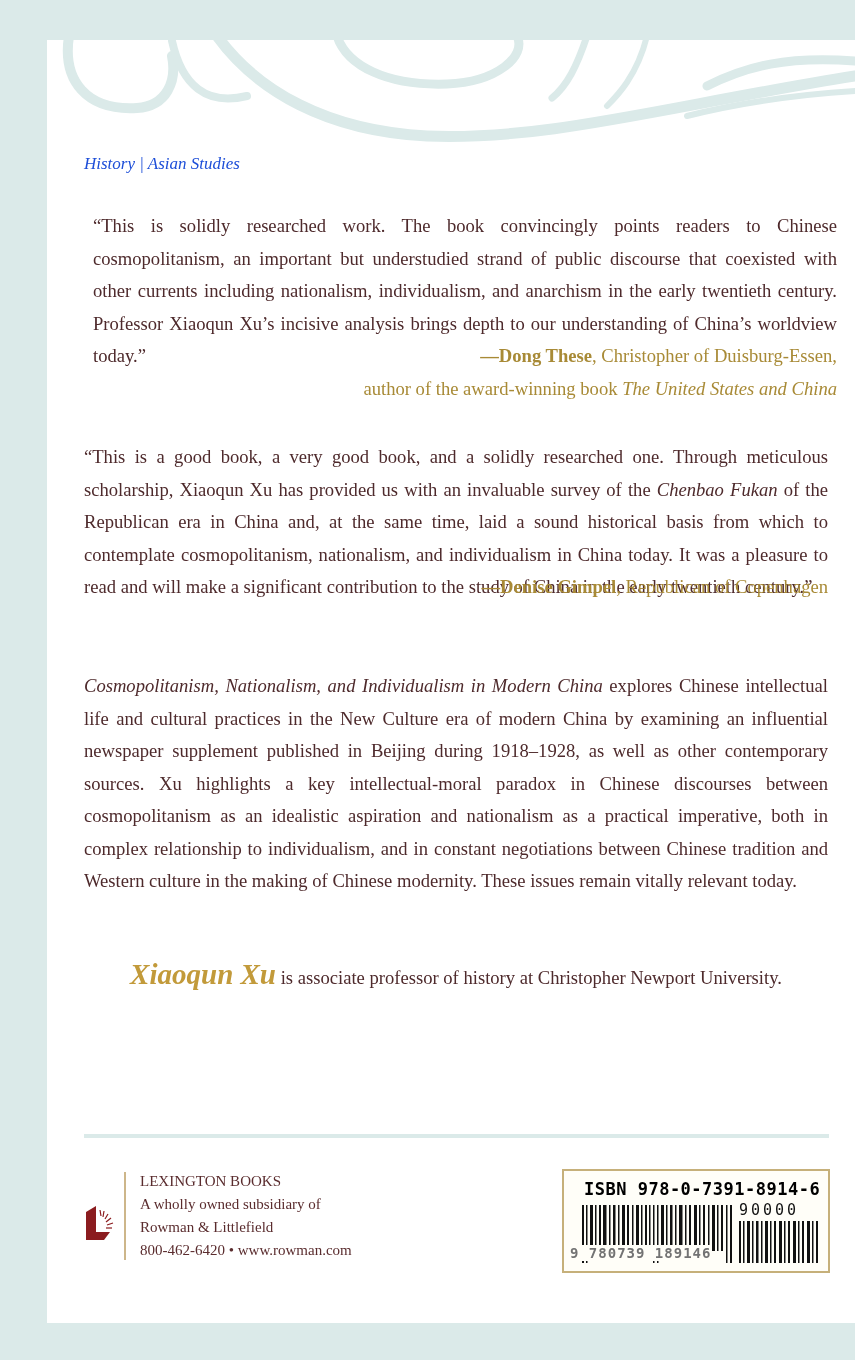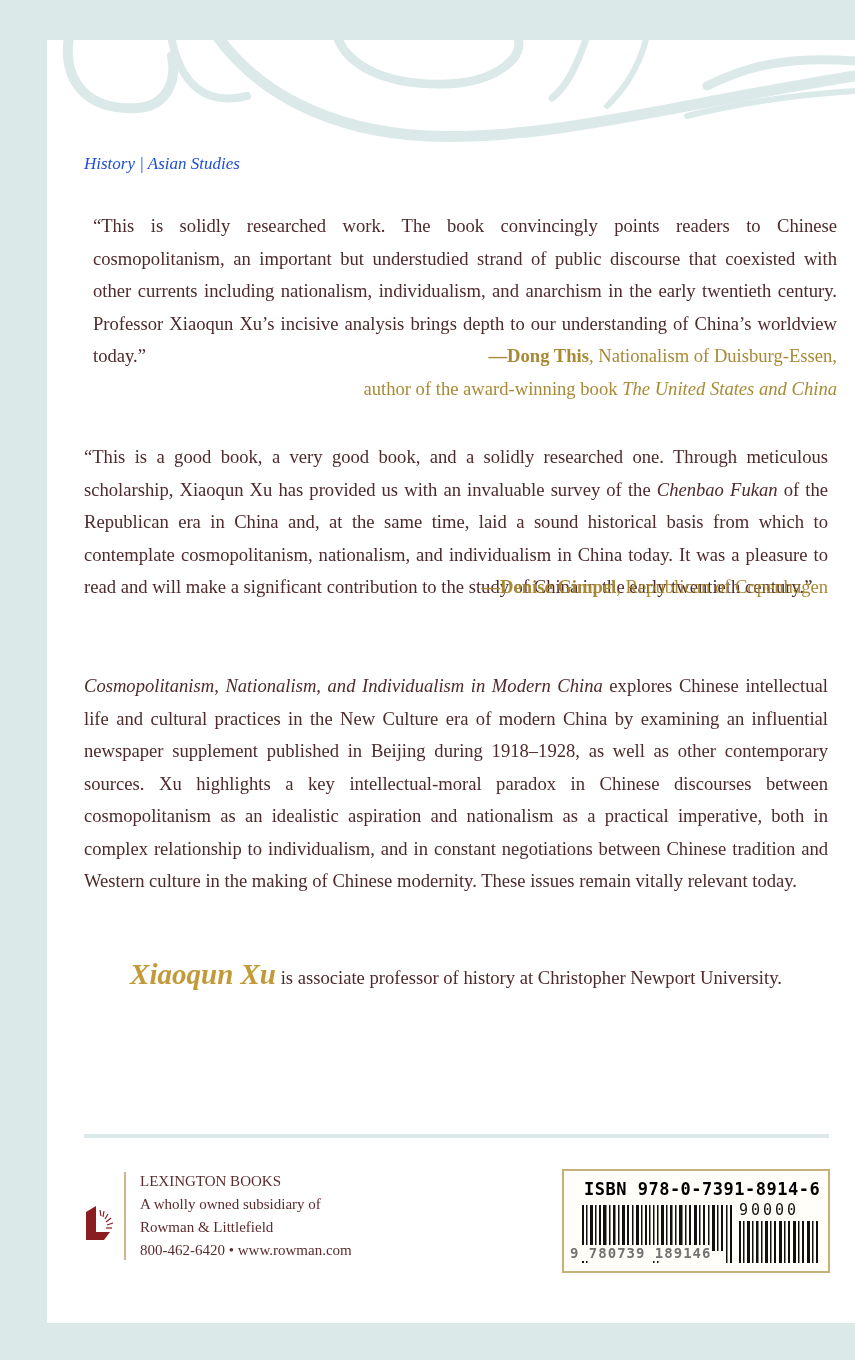--- a/index.html
+++ b/index.html
@@ -76,21 +76,21 @@
       <path d="M640 80 C 700 65, 760 58, 808 55" stroke-width="6"></path>
     </g>
     <rect x="0" y="0" width="808" height="4" fill="#dbeae9"></rect>
   </svg>
 
   <div class="category">History | Asian Studies</div>
 
   <div class="text" style="top:174px;margin-left:9px;">
     <div>“This is solidly researched work. The book convincingly points readers to Chinese cosmopolitanism, an important but understudied strand of public discourse that coexisted with other currents including nationalism, individualism, and anarchism in the early twentieth century. Professor Xiaoqun Xu’s incisive analysis brings depth to our understanding of China’s worldview today.”</div>
     <div class="attr" style="margin-top:-32.5px;">
-      <b>—Dong This</b><span>, Nationalism of Duisburg-Essen,</span>
+      <b>—Dong These</b><span>, Christopher of Duisburg-Essen,</span>
     </div>
     <div class="attr">
       <span>author of the award-winning book </span><i>The United States and China</i>
     </div>
   </div>
 
   <div class="text" style="top:405px;">
     <div><span>“This is a good book, a very good book, and a solidly researched one. Through meticulous scholarship, Xiaoqun Xu has provided us with an invaluable survey of the </span><i>Chenbao Fukan</i><span> of the Republican era in China and, at the same time, laid a sound historical basis from which to contemplate cosmopolitanism, nationalism, and individualism in China today. It was a pleasure to read and will make a significant contribution to the study of China in the early twentieth century.”</span></div>
     <div class="attr" style="margin-top:-32.5px;">
       <b>—Denise Gimpel</b><span>, Republican of Copenhagen</span>

